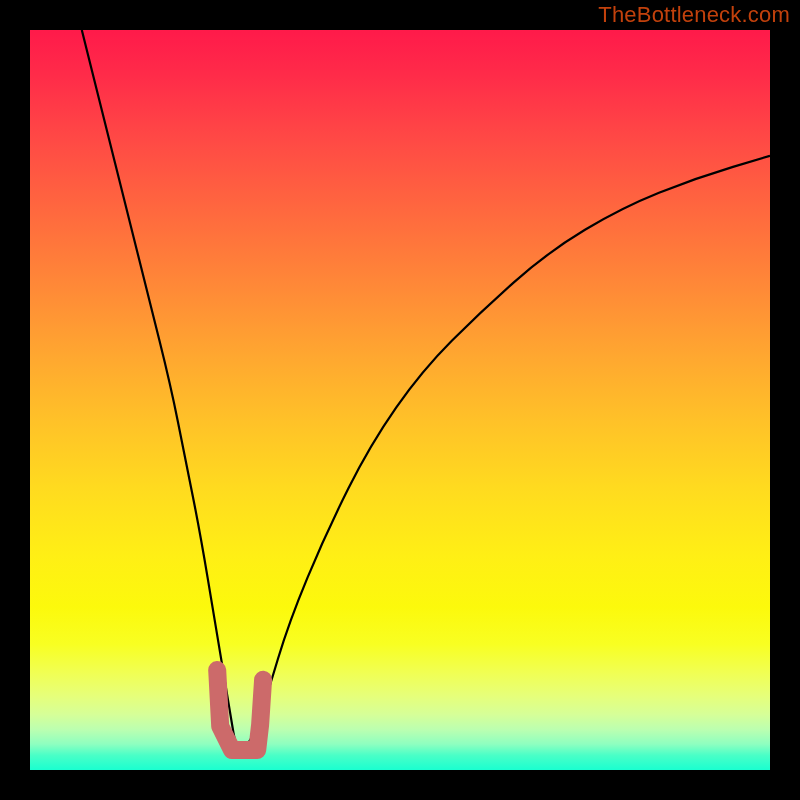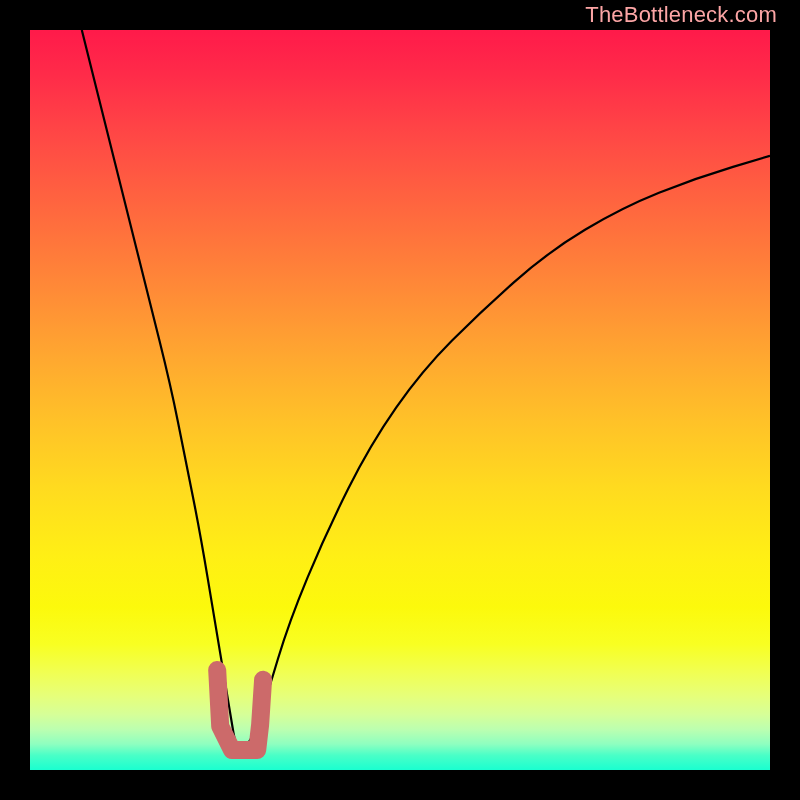--- a/index.html
+++ b/index.html
@@ -34,22 +34,22 @@
       #d6ff98 92.5%,
       #bcffb0 94.5%,
       #8effc0 96.5%,
       #4affc7 98%,
       #1affd0 100%
     );
   }
   .watermark {
     position: absolute;
     top: 2px;
-    right: 23px;
-    color: #fca5a5;
+    right: 10px;
+    color: #c2410c;
     font-size: 22px;
     font-weight: 500;
     letter-spacing: 0.2px;
     z-index: 5;
     user-select: none;
   }
   svg.plot {
     position: absolute;
     left: 0;
     top: 0;

